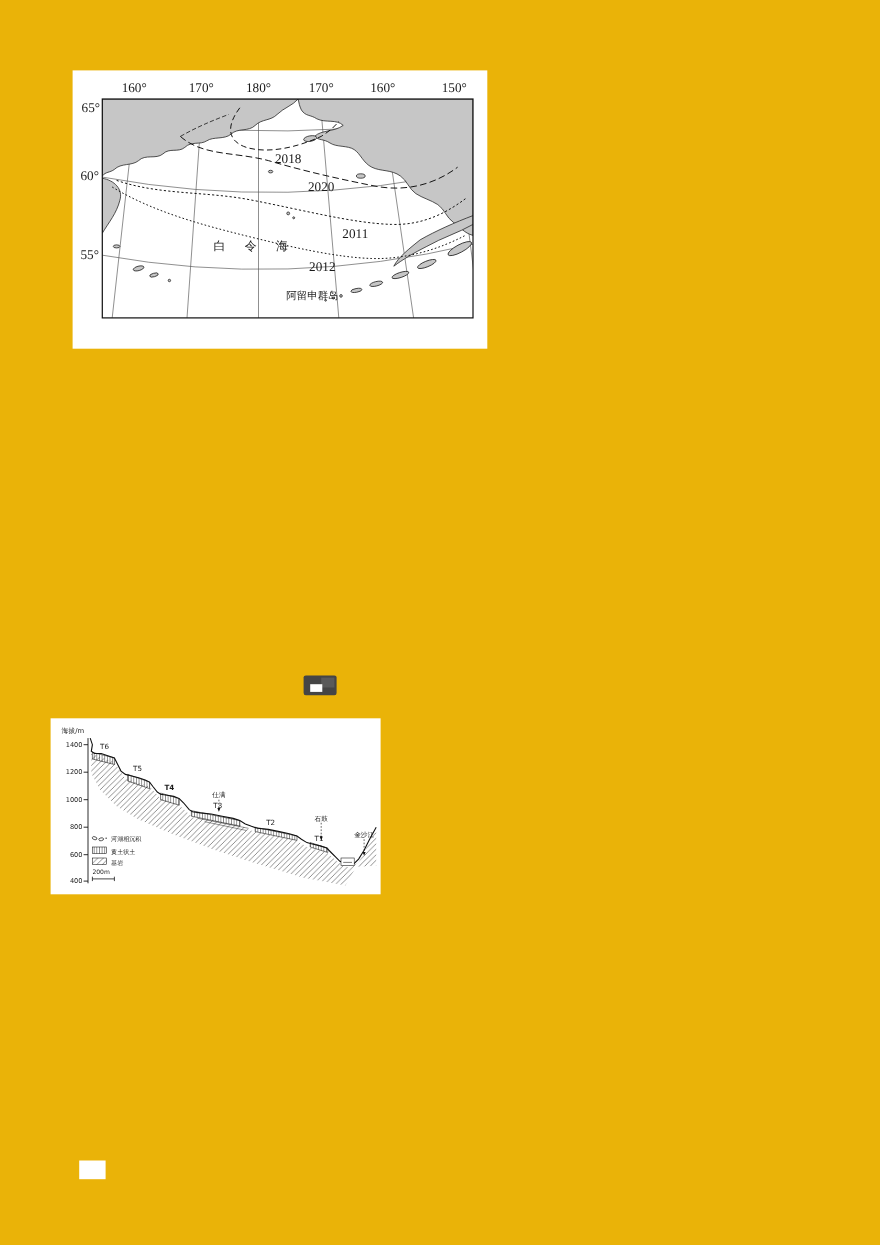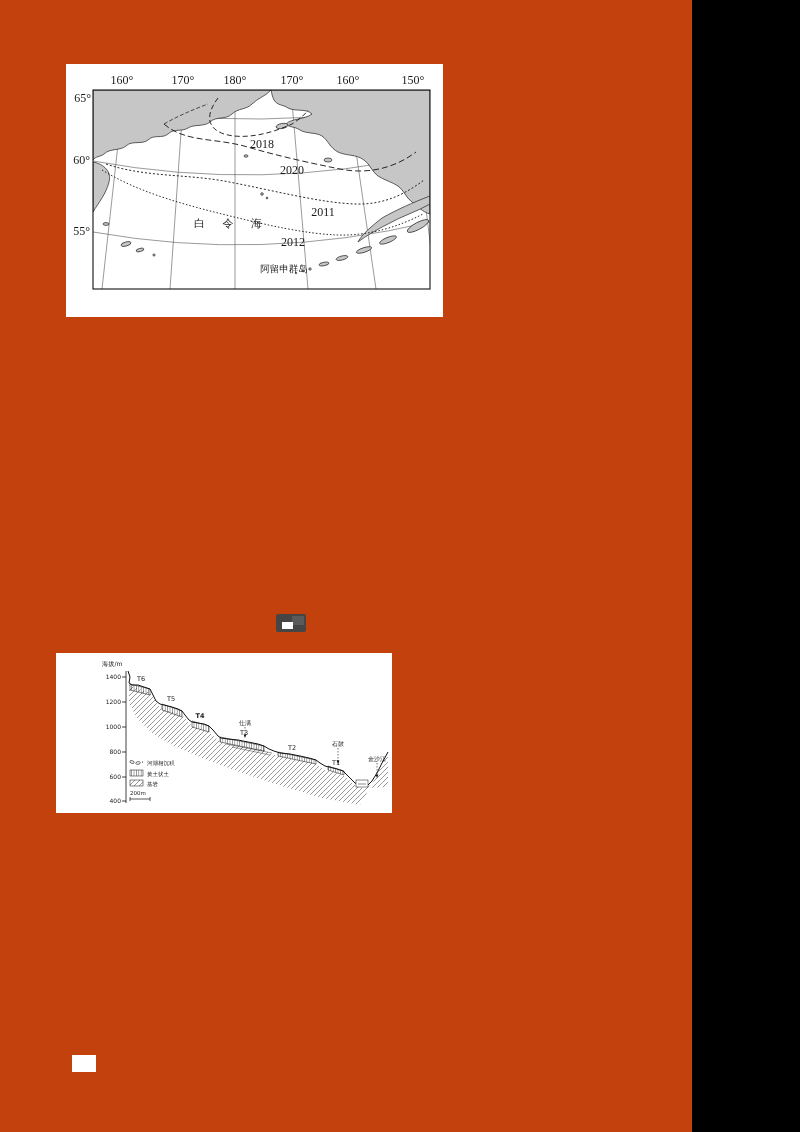--- a/index.html
+++ b/index.html
@@ -1,20 +1,20 @@
 <!DOCTYPE html>
 <html><head>
 <meta charset="utf-8">
 <style>
   html,body{margin:0;padding:0;background:#000;}
-  #page{position:relative;width:692px;height:1132px;background:#c2410c;overflow:hidden;
+  #page{position:relative;width:800px;height:1132px;background:#eab308;overflow:hidden;
         font-family:"DejaVu Sans",sans-serif;}
   .figbox{position:absolute;background:#fff;}
   #fig1{left:66px;top:64px;width:377px;height:253px;}
-  #fig2{left:56px;top:653px;width:300px;height:160px;padding-left:36px;}
+  #fig2{left:46px;top:653px;width:300px;height:160px;}
   #artifact{position:absolute;left:276px;top:614px;width:30px;height:18px;background:#454545;border-radius:2px;}
   #artifact .spot{position:absolute;left:6px;top:8px;width:11px;height:7px;background:#fff;}
   #artifact .lump{position:absolute;left:16px;top:2px;width:12px;height:9px;background:#5a5a5a;}
   #whiteblock{position:absolute;left:72px;top:1055px;width:24px;height:17px;background:#fff;}
   svg{display:block;}
   text{fill:#1a1a1a;}
   .serif{font-family:"Liberation Serif","DejaVu Serif",serif;}
   .sans{font-family:"DejaVu Sans",sans-serif;}
 </style>
 </head>

